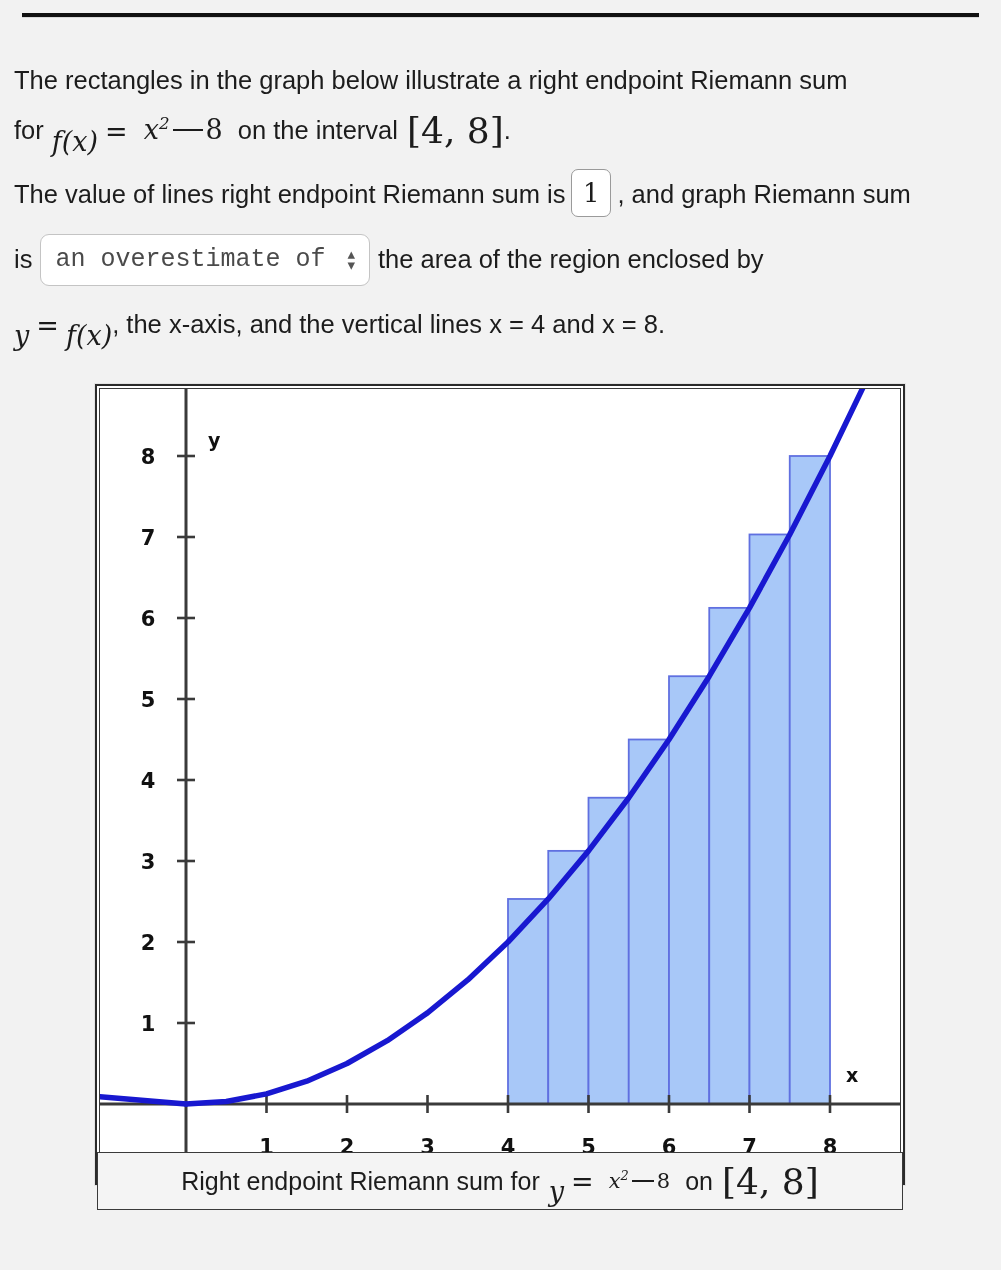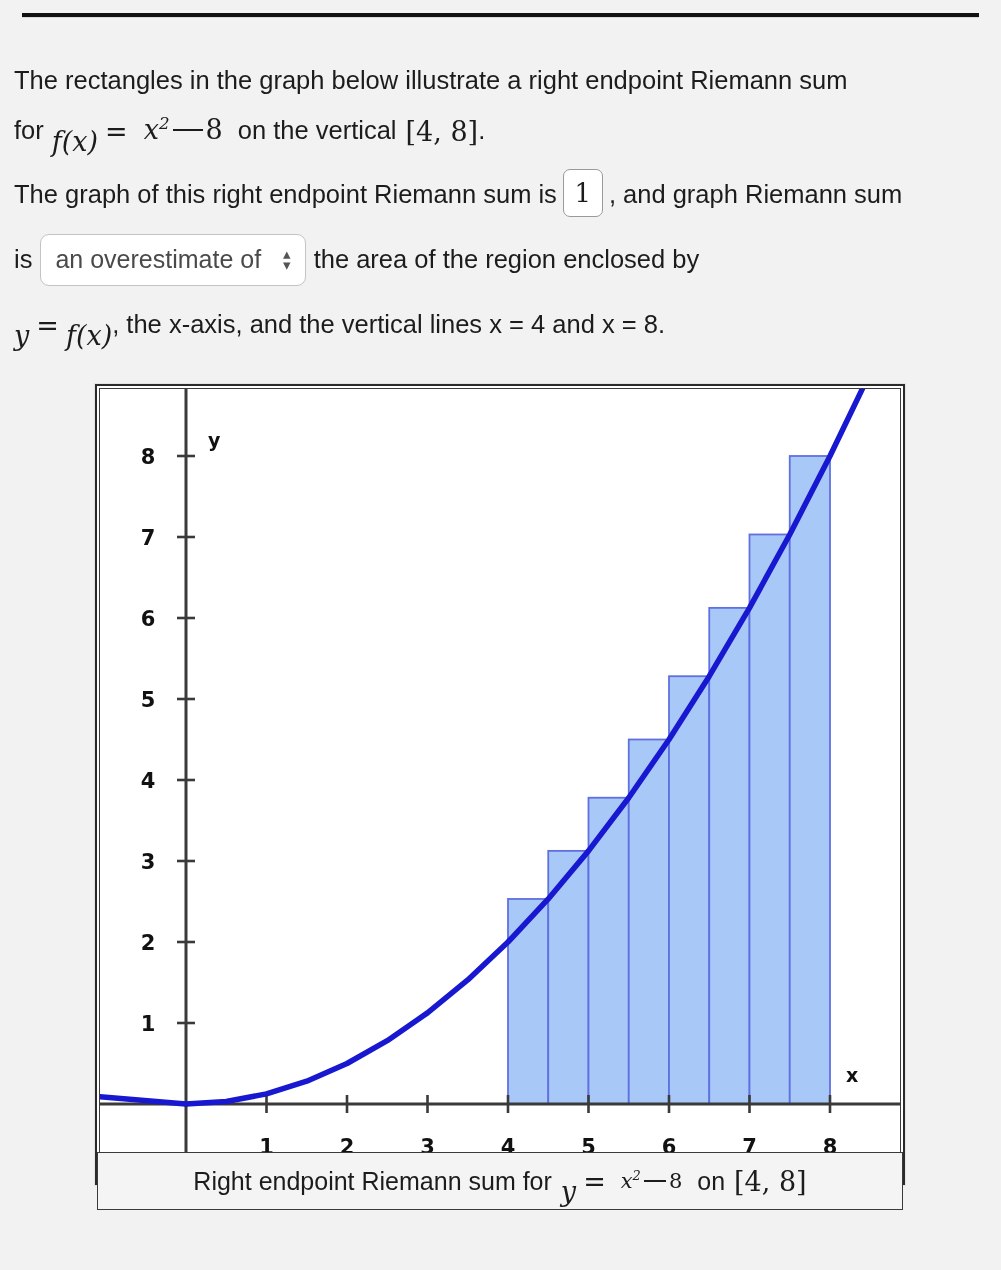--- a/index.html
+++ b/index.html
@@ -107,21 +107,21 @@
     padding: 0 3px;
   }
 
   .frac.small { margin: 0 5px; top: 0; }
   .frac.small .num { font-size: 21px; }
   .frac.small .den { font-size: 21px; }
   .frac.small .bar { min-width: 22px; }
 
   .bracket {
     font-family: "DejaVu Serif", "Liberation Serif", serif;
-    font-size: 27px;
+    font-size: 36px;
     font-style: normal;
   }
 
   
   .answer-box {
     display: inline-flex;
     align-items: center;
     justify-content: center;
     width: 40px;
     height: 48px;
@@ -145,21 +145,21 @@
     margin: 0 8px;
     padding: 0 12px 0 14px;
     background: #ffffff;
     border: 1.5px solid #c4c4c4;
     border-radius: 9px;
     box-sizing: border-box;
   }
   .select-label {
     font-size: 25px;
     color: #4a4a4a;
-    font-family: Liberation Sans, sans-serif;
+    font-family: Liberation Mono, monospace;
     white-space: nowrap;
   }
   .select-chevrons {
     margin-left: 22px;
     margin-right: 2px;
     display: flex;
     flex-direction: column;
     align-items: center;
     justify-content: center;
     line-height: 0.72;
@@ -244,27 +244,27 @@
 
     <div class="pline l2">
       <span>for</span>
       <span class="mathit" style="padding-left:8px;">f(x)</span>
       <span class="eq">=</span>
       <span class="frac">
         <span class="num"><span>x</span><sup>2</sup></span>
         <span class="bar"></span>
         <span class="den">8</span>
       </span>
-      <span style="padding-left:6px;">on the vertical</span>
+      <span style="padding-left:6px;">on the interval</span>
       <span class="bracket" style="padding-left:9px;">[4, 8]</span>
       <span>.</span>
     </div>
 
     <div class="pline l3">
-      <span>The graph of this right endpoint Riemann sum is</span>
+      <span>The value of lines right endpoint Riemann sum is</span>
       <span class="answer-box" placeholder="">1</span>
       <span>, and graph Riemann sum</span>
     </div>
 
     <div class="pline l4">
       <span>is</span>
       <span class="select-box">
         <span class="select-label">an overestimate of</span>
         <span class="select-chevrons">
           <span>▴</span>

